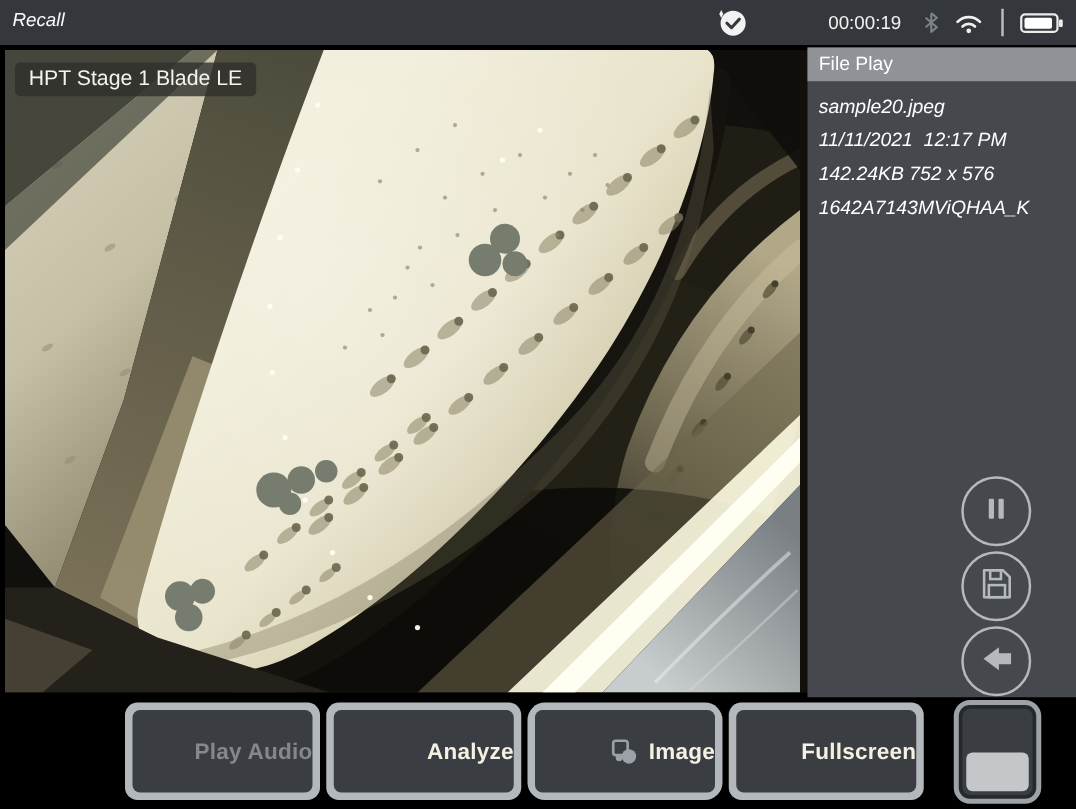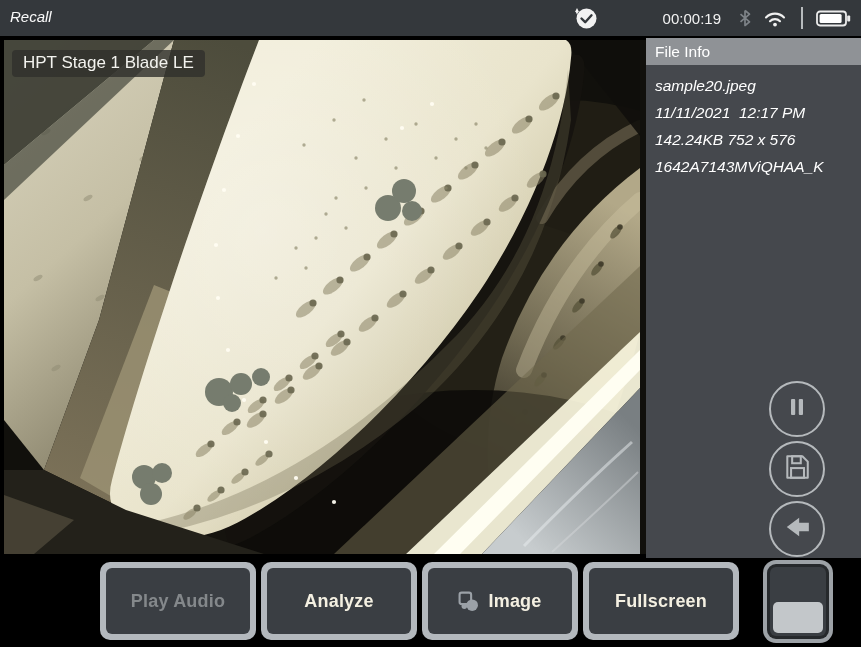--- a/index.html
+++ b/index.html
@@ -32,23 +32,23 @@
 
   .circle-btn{position:absolute;left:123px;width:52px;height:52px;border:2.5px solid #b5b9bc;
               border-radius:50%;display:flex;align-items:center;justify-content:center;background:transparent;cursor:pointer;}
   .circle-btn.pause{top:343px;} .circle-btn.save{top:403px;} .circle-btn.back{top:463px;}
 
   
   .bottom-bar{position:absolute;left:0;right:0;bottom:0;height:89px;background:#000;}
   .bb-btn{position:absolute;top:4px;width:156px;height:78px;background:#b3b8bd;border-radius:10px;
           padding:6px;box-sizing:border-box;cursor:pointer;}
   .bb-face{width:100%;height:100%;background:#3a3e43;border-radius:6px;display:flex;align-items:center;
-           justify-content:center;gap:9px;color:#f4f0e2;font-size:18px;font-weight:600;letter-spacing:.2px;}
+           justify-content:flex-end;gap:9px;color:#f4f0e2;font-size:18px;font-weight:600;letter-spacing:.2px;}
   .bb-btn.disabled .bb-face{color:#84888b;}
-  .bb-0{left:100px;} .bb-1{left:261px;} .bb-2{left:422px;} .bb-3{left:583px;}
+  .bb-0{left:100px;} .bb-1{left:261px;} .bb-2{left:422px;border-radius:14px;} .bb-3{left:583px;}
 
   .toggle{position:absolute;left:763px;top:2px;width:70px;height:83px;background:#9da2a7;border-radius:13px;
           padding:4px;box-sizing:border-box;cursor:pointer;}
   .toggle-mid{background:#26292c;border-radius:9px;height:100%;padding:3px;box-sizing:border-box;}
   .toggle-face{background:#3a3e43;border-radius:6px;height:100%;position:relative;}
   .toggle-knob{position:absolute;left:3px;right:3px;bottom:3px;height:45%;background:#c3c7ca;border-radius:5px;}
 </style>
 </head>
 <body>
 
@@ -291,21 +291,21 @@
         <path d="M402,514 L636,292 L636,348 L478,514 Z" fill="#f6f2da" opacity="0.95"></path>
         <path d="M430,514 L636,310 L636,330 L456,514 Z" fill="#fffef2"></path>
         <path d="M478,514 L636,348 L636,514 Z" fill="url(#gSilver)"></path>
         <path d="M520,506 Q580,445 628,402" stroke="#e9edef" stroke-width="3" fill="none" opacity="0.5"></path>
         <path d="M548,512 Q600,465 634,432" stroke="#d6dadc" stroke-width="2" fill="none" opacity="0.45"></path>
       </svg>
       <div class="overlay-label">HPT Stage 1 Blade LE</div>
     </div>
 
     <aside class="file-panel">
-      <div class="panel-header">File Info</div>
+      <div class="panel-header">File Play</div>
       <div class="file-lines">
         <div class="file-line">sample20.jpeg</div>
         <div class="file-line">11/11/2021  12:17 PM</div>
         <div class="file-line">142.24KB 752 x 576</div>
         <div class="file-line">1642A7143MViQHAA_K</div>
       </div>
 
       <div class="circle-btn pause">
         <span>
           <svg width="24" height="24" viewBox="0 0 24 24">

